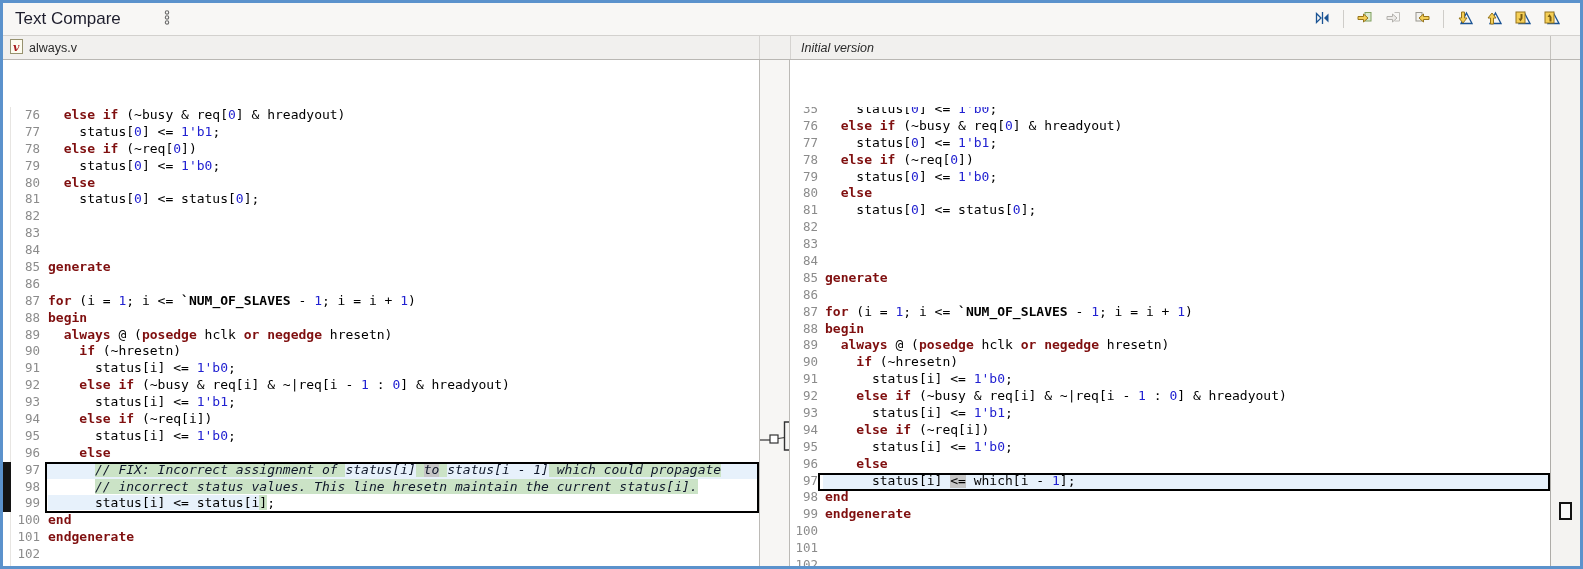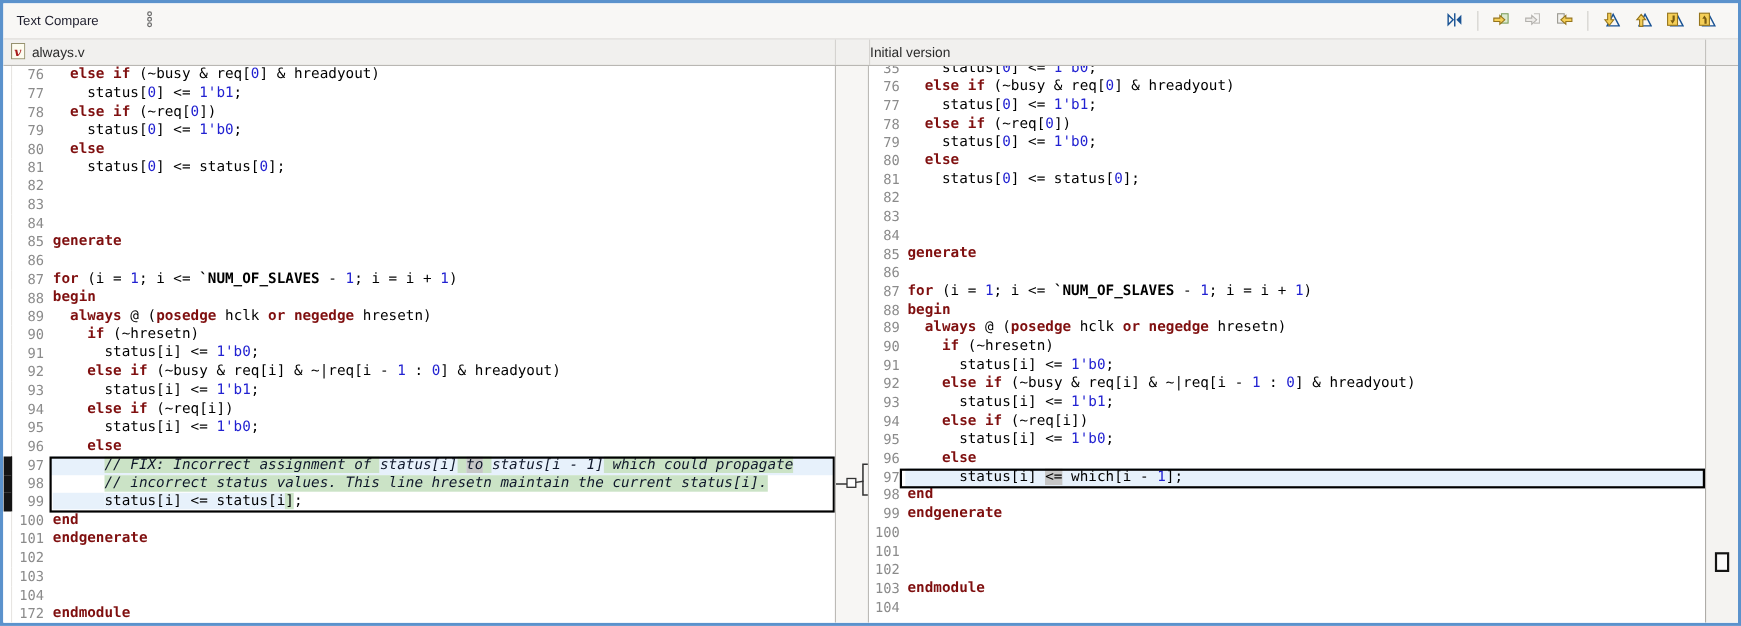--- a/index.html
+++ b/index.html
@@ -1,33 +1,33 @@
 <!DOCTYPE html>
 <html><head>
 <meta charset="utf-8">
 <style>
   html,body{margin:0;padding:0;background:#e8e8e8;}
   .window{width:1583px;height:569px;box-sizing:border-box;border:3px solid #5b92cc;background:#fff;
           font-family:"Liberation Sans",sans-serif;position:relative;overflow:hidden;}
   
   .topbar{height:32px;background:#f8f7f5;border-bottom:1px solid #d3d1ce;display:flex;align-items:center;}
-  .tc-title{font-size:12px;color:#1e1e2d;margin-left:12px;}
+  .tc-title{font-size:17px;color:#1e1e2d;margin-left:12px;}
   .kebab-btn{margin-left:42px;background:none;border:none;padding:0;display:flex;align-items:center;cursor:pointer;}
   .toolbar{margin-left:auto;display:flex;align-items:center;padding-right:14px;}
   .tbtn{width:21px;height:22px;margin:0 4px;background:none;border:none;padding:0;display:flex;align-items:center;justify-content:center;cursor:pointer;}
   .tsep{width:1px;height:18px;background:#cfcdc9;margin:0 6px;}
   
   .paneheaders{height:23px;display:flex;background:#f1f0ee;border-bottom:1px solid #b9b7b3;font-size:12.5px;color:#2b2b2b;}
   .ph-left{width:756px;box-sizing:border-box;display:flex;align-items:center;gap:6px;padding-left:7px;}
   .ph-gutter{width:31px;box-sizing:border-box;border-left:1px solid #d5d3d0;}
-  .ph-right{flex:1;box-sizing:border-box;display:flex;align-items:center;border-left:1px solid #d5d3d0;}
+  .ph-right{flex:1;box-sizing:border-box;display:flex;align-items:center;padding-left:10px;border-left:1px solid #d5d3d0;font-style:italic;}
   .ph-rulerhead{width:30px;box-sizing:border-box;border-left:1px solid #c4c2be;background:#f1f0ee;}
   
   .content{display:flex;height:508px;position:relative;background:#fff;}
-  .pane{position:relative;overflow:hidden;background:#fff;font-family:"DejaVu Sans Mono",monospace;font-size:13px;}
+  .pane{position:relative;overflow:hidden;background:#fff;font-family:"DejaVu Sans Mono",monospace;font-size:13px;margin-top:47px;}
   .pane.left{width:756px;}
   .gutter{width:31px;box-sizing:border-box;background:#f7f6f4;border-left:1px solid #bcbab6;border-right:1px solid #bcbab6;position:relative;}
   .pane.right{flex:1;}
   .ruler{width:30px;box-sizing:border-box;background:#f4f3f1;border-left:1px solid #aeaca8;position:relative;}
   
   .row{display:flex;height:16.9px;line-height:16.9px;white-space:pre;}
   .ann{width:7px;flex:none;border-right:1px solid #e7e5e2;}
   .ann.mark{background:#141414;border-right-color:#141414;}
   .ln{width:29px;flex:none;text-align:right;color:#8b8b8b;padding-right:6px;font-size:12.5px;}
   .code{flex:1;padding-left:2px;color:#000;}

